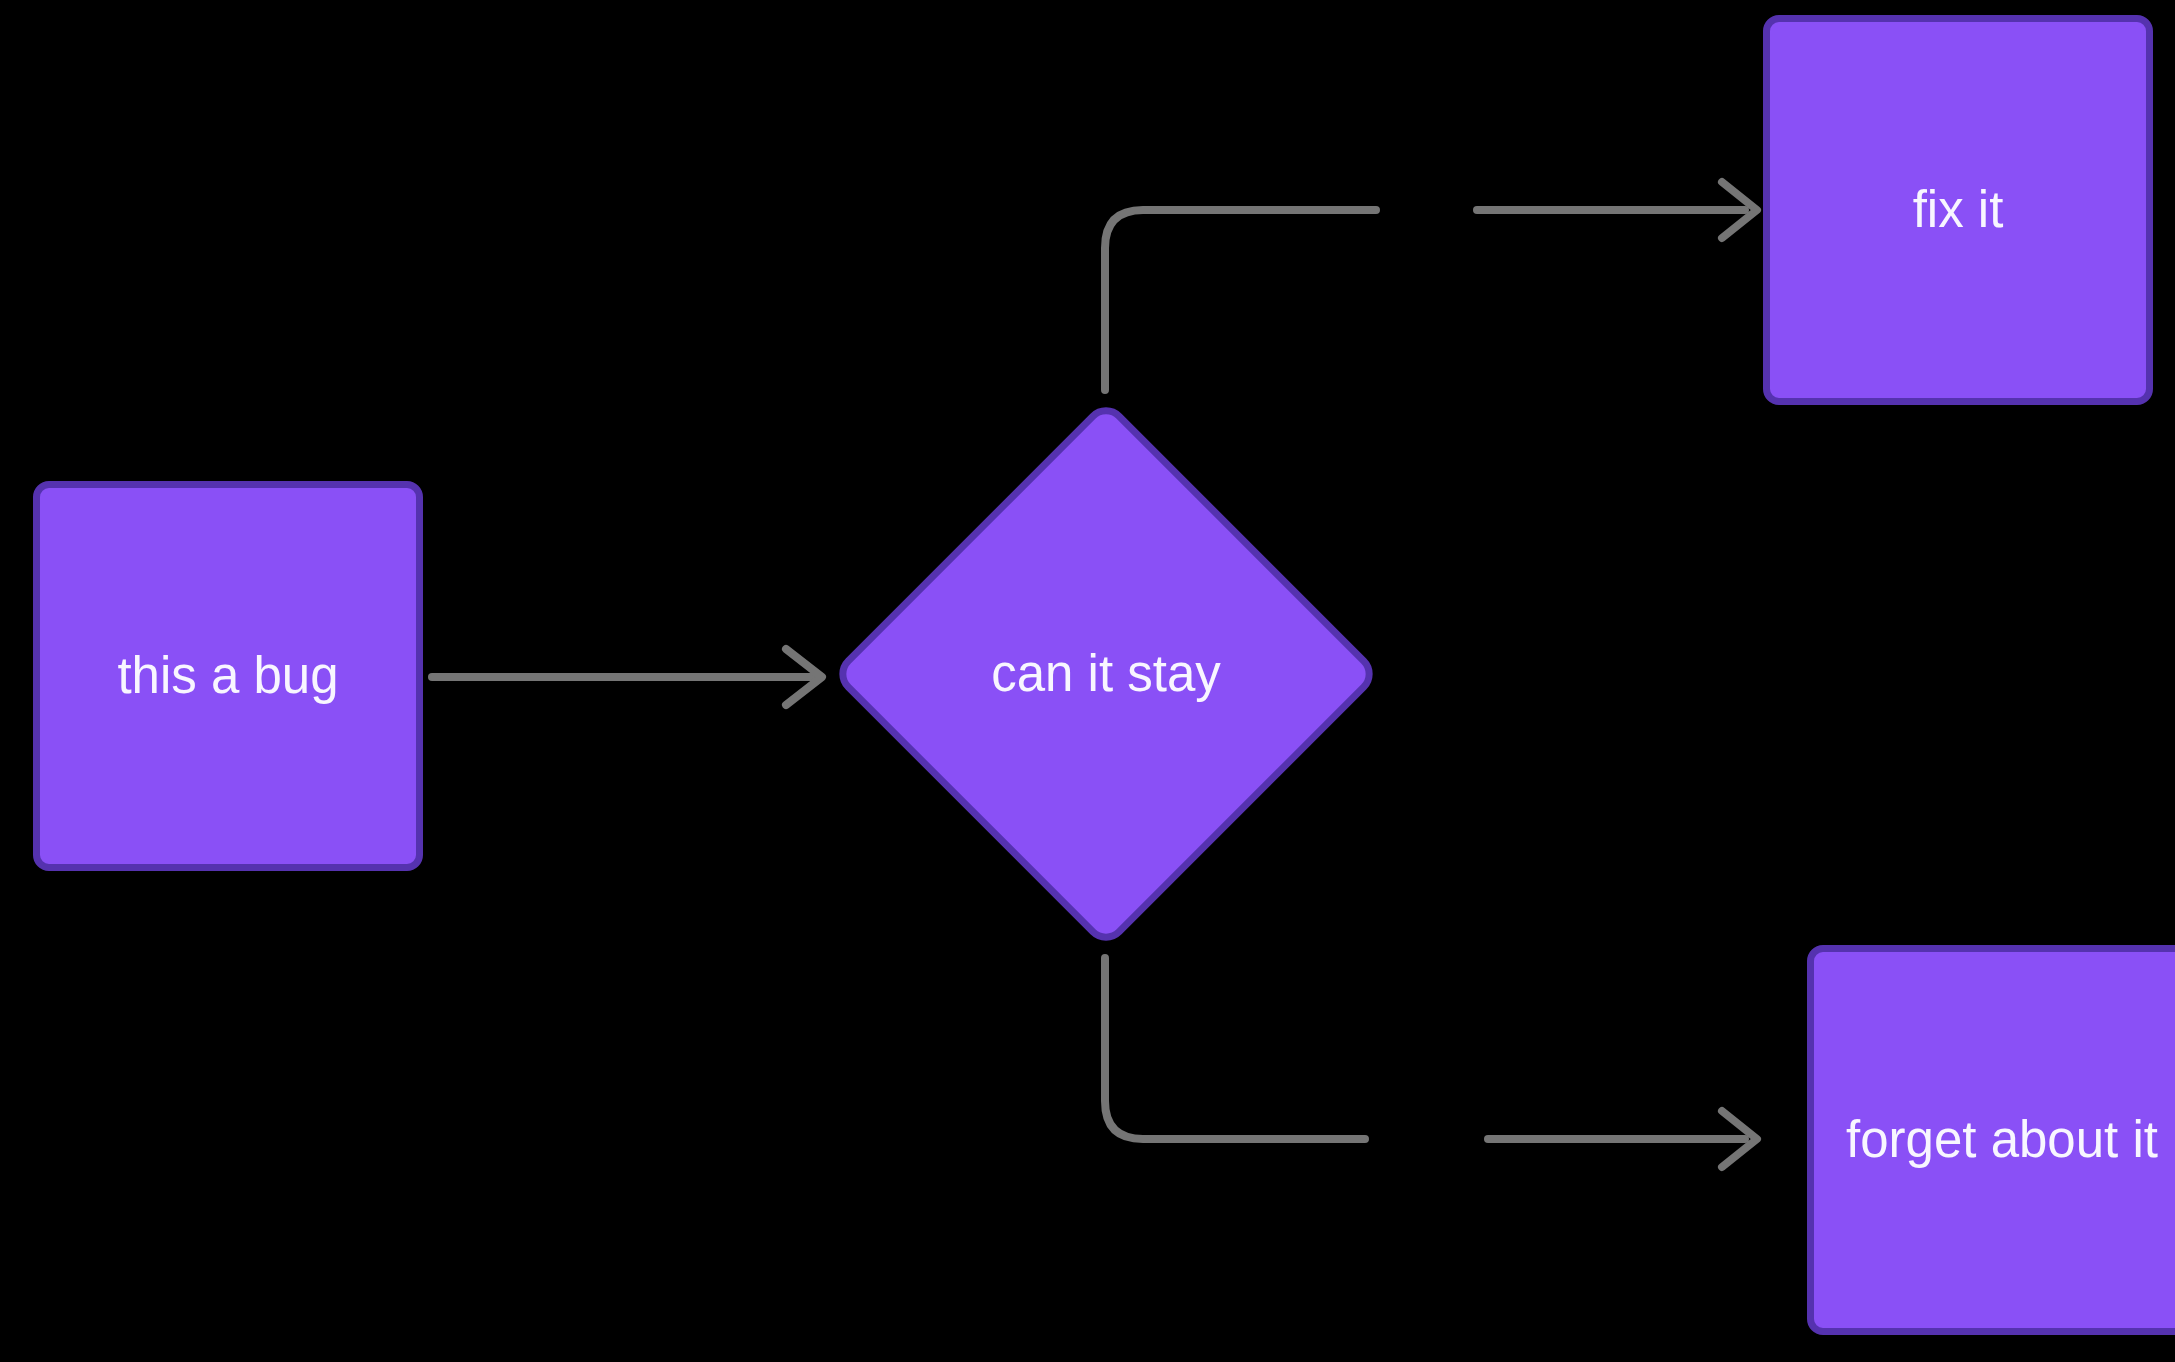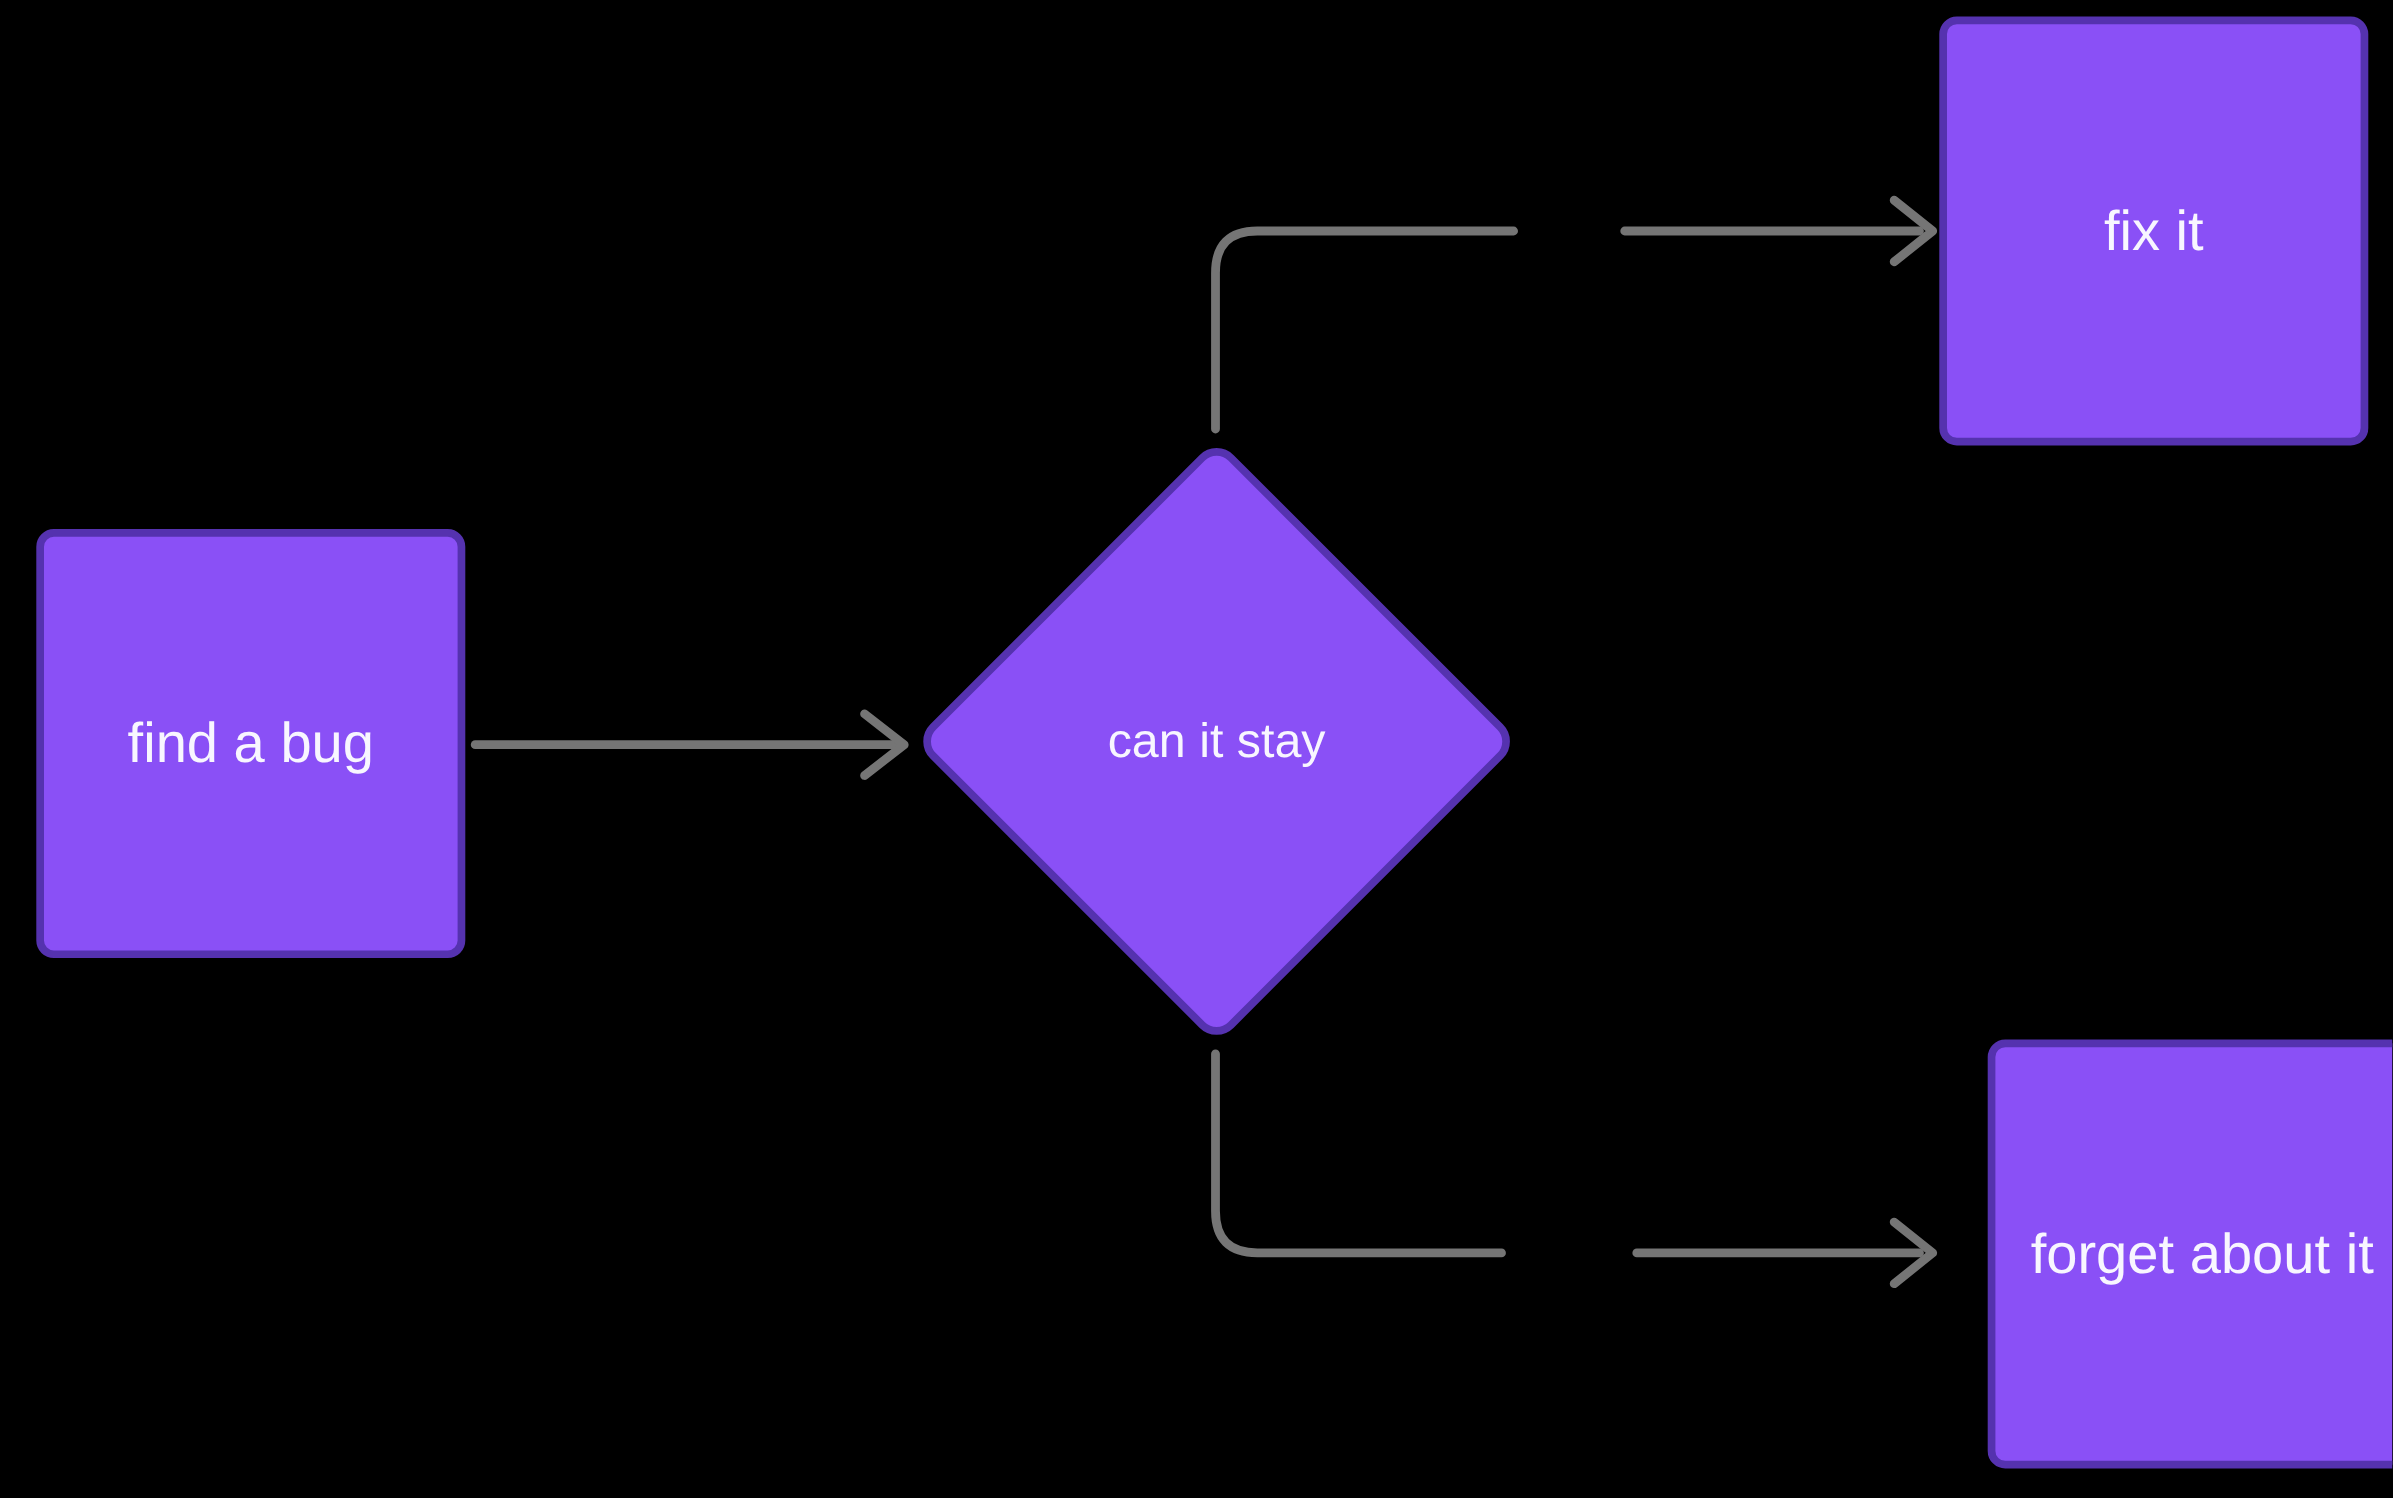--- a/index.html
+++ b/index.html
@@ -59,21 +59,21 @@
     position: absolute;
     left: 906px;
     top: 474px;
     width: 400px;
     height: 400px;
     display: flex;
     flex-direction: column;
     align-items: center;
     justify-content: center;
     color: #F8F6FF;
-    font-size: 44px;
+    font-size: 51px;
     line-height: 70px;
     text-align: center;
   }
   #node-find   { left: 33px;   top: 481px; }
   #node-fix    { left: 1763px; top: 15px;  }
   #node-forget { left: 1763px; top: 945px; margin-left: 44px; }
 </style>
 </head>
 <body>
 
@@ -93,21 +93,21 @@
     </g>
 
     <g stroke="#757575">
       <path class="conn" d="M 1105 958 L 1105 1101 Q 1105 1139 1143 1139 L 1365 1139"></path>
       <path class="conn" d="M 1488 1139 L 1745 1139"></path>
       <path class="conn" d="M 1722 1111 L 1757 1139 L 1722 1167"></path>
     </g>
   </svg>
 
   <div class="node box" id="node-find">
-    <span class="node-label">find a bug</span>
+    <span class="node-label">this a bug</span>
   </div>
 
   <div class="node diamond-shape"></div>
   <div class="diamond-label">
     <div>can it stay</div>
   </div>
 
   <div class="node box" id="node-fix">
     <span class="node-label">fix it</span>
   </div>

